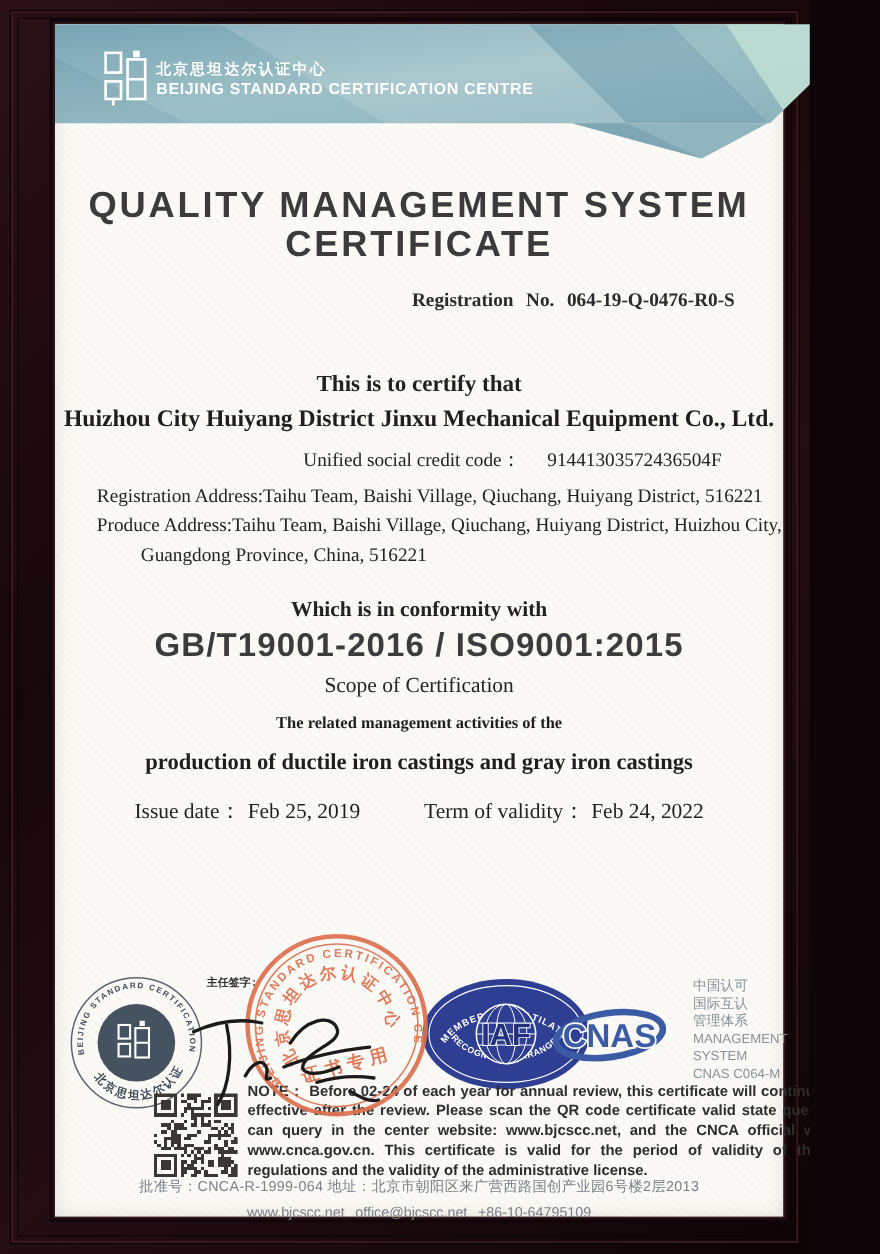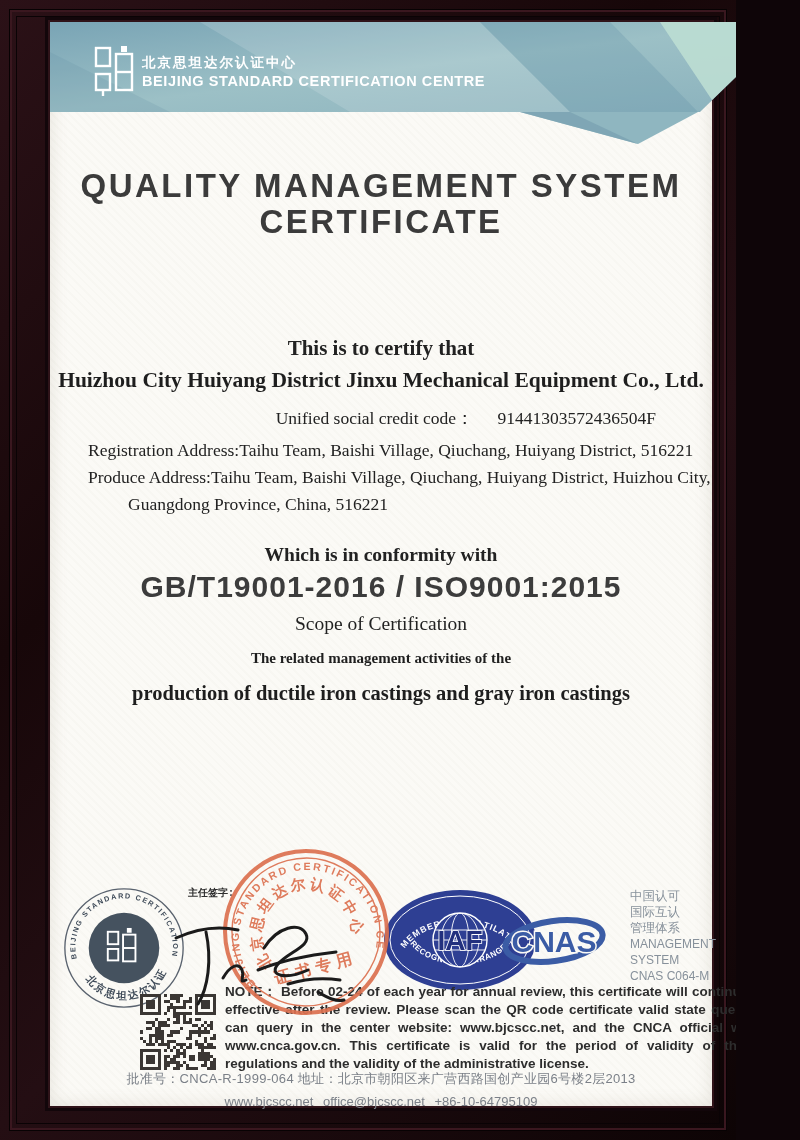--- a/index.html
+++ b/index.html
@@ -101,36 +101,45 @@
     </svg>
     <div class="abs org-names">
       <div class="org-cn">北京思坦达尔认证中心</div>
       <div class="org-en">BEIJING STANDARD CERTIFICATION CENTRE</div>
     </div>
 
     <div class="abs center title">
       <div>QUALITY MANAGEMENT SYSTEM</div>
       <div>CERTIFICATE</div>
     </div>
+    <div class="abs reg-line">Registration No. 064-19-Q-0476-R0-S</div>
 
     <div class="abs center certify">This is to certify that</div>
     <div class="abs center company">Huizhou City Huiyang District Jinxu Mechanical Equipment Co., Ltd.</div>
     <div class="abs credit">
       <span>Unified social credit code：</span><b>91441303572436504F</b>
     </div>
     <div class="abs addr addr1">Registration Address:Taihu Team, Baishi Village, Qiuchang, Huiyang District, 516221</div>
     <div class="abs addr addr2">Produce Address:Taihu Team, Baishi Village, Qiuchang, Huiyang District, Huizhou City,</div>
     <div class="abs addr addr3">Guangdong Province, China, 516221</div>
 
     <div class="abs center conf">Which is in conformity with</div>
     <div class="abs center standard">GB/T19001-2016 / ISO9001:2015</div>
     <div class="abs center scope-title">Scope of Certification</div>
     <div class="abs center scope1">The related management activities of the</div>
     <div class="abs center scope2">production of ductile iron castings and gray iron castings</div>
 
+    <div class="abs dates">
+      <div>
+        <span>Issue date：</span><span class="val">Feb 25, 2019</span>
+      </div>
+      <div>
+        <span>Term of validity：</span><span class="val">Feb 24, 2022</span>
+      </div>
+    </div>
 
     <svg class="abs seal-svg" width="124" height="124" viewBox="0 0 130 130">
       <defs>
         <path id="sealTop" d="M 16 78 A 51 51 0 1 1 114 78" fill="none"></path>
         <path id="sealBot" d="M 22 92 A 48 48 0 0 0 108 92" fill="none"></path>
       </defs>
       <circle cx="65" cy="65" r="62" fill="none" stroke="#59626e" stroke-width="1.4"></circle>
       <text font-family="Liberation Sans, sans-serif" font-size="7.6" font-weight="700" fill="#3e4a58" letter-spacing="1.6">
         <textPath href="#sealTop" startOffset="2">BEIJING STANDARD CERTIFICATION CENTRE</textPath>
       </text>

